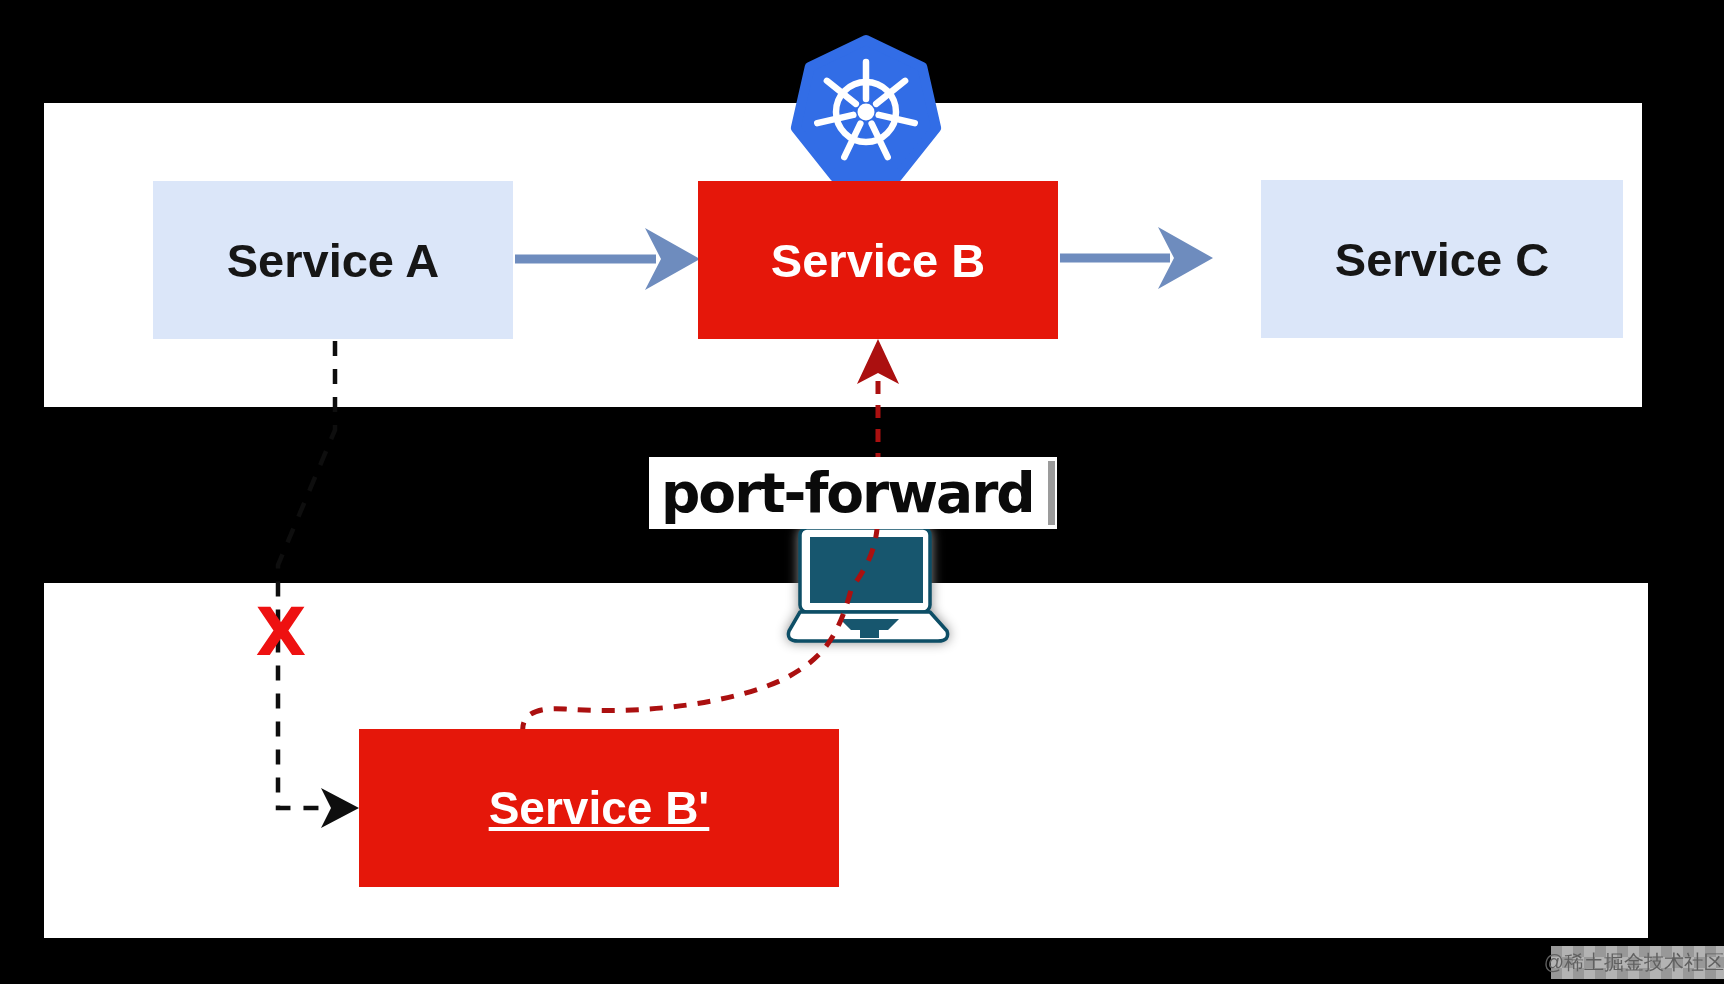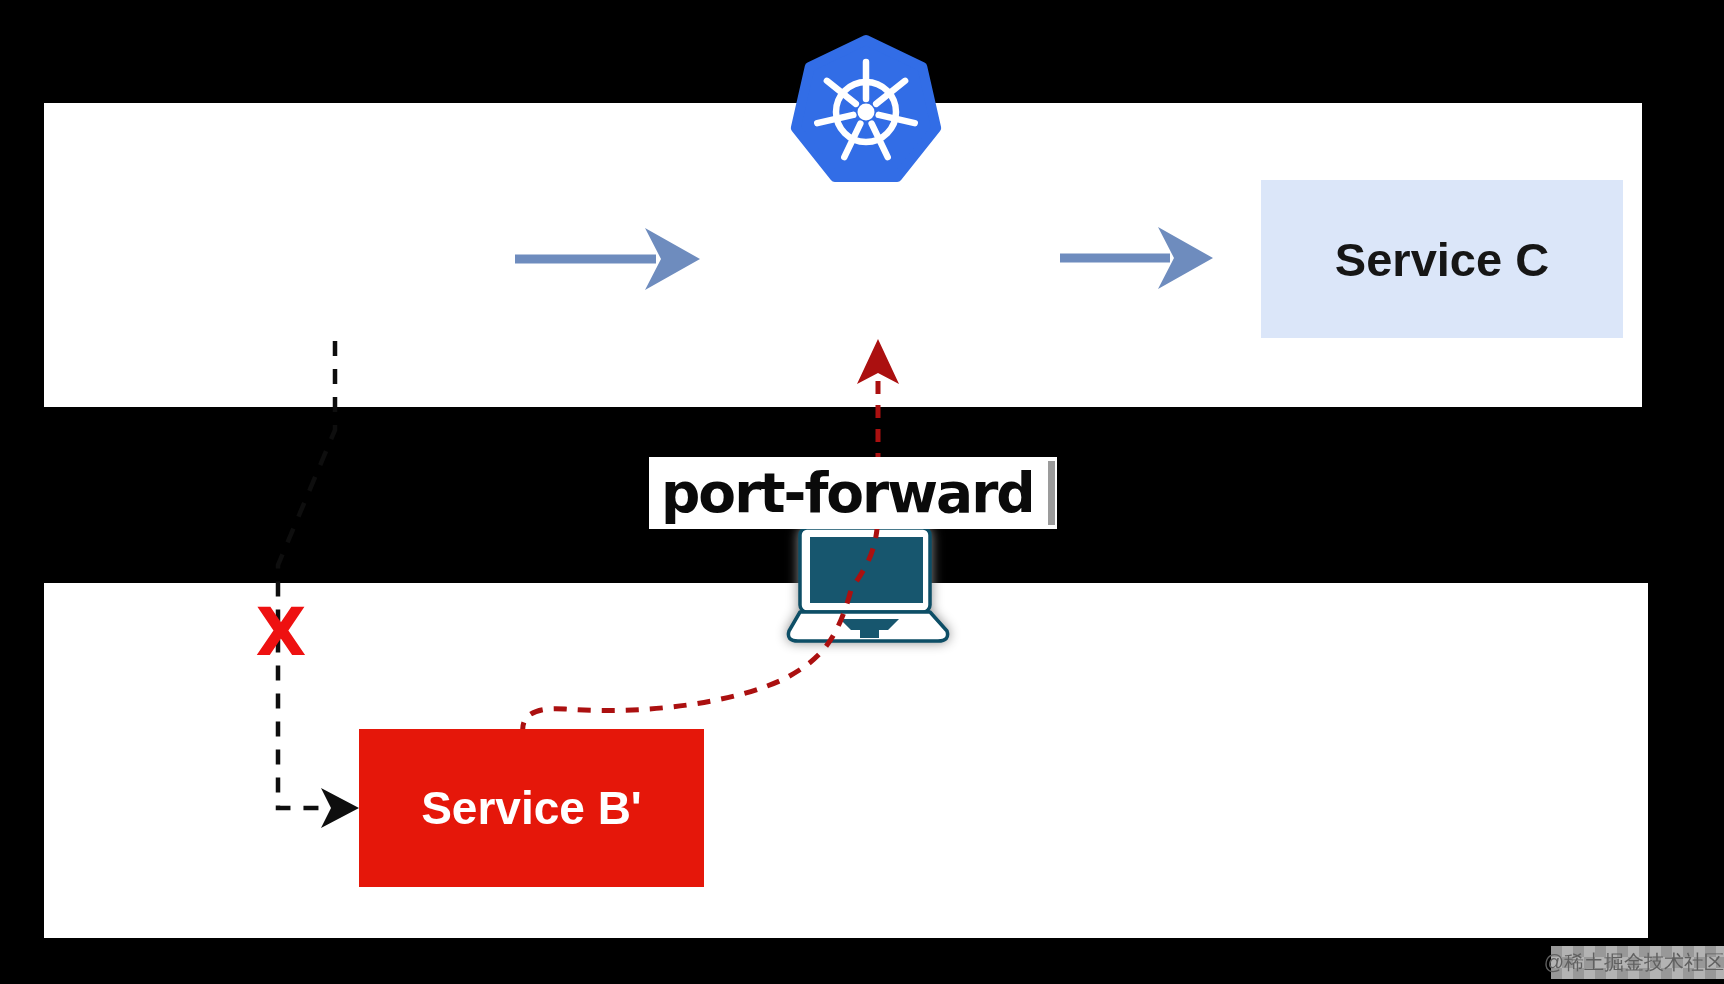--- a/index.html
+++ b/index.html
@@ -7,21 +7,21 @@
           font-family:"Liberation Sans",sans-serif;}
   .panel{position:absolute;background:#ffffff;}
   #panel-top{left:44px;top:103px;width:1598px;height:304px;}
   #panel-bottom{left:44px;top:583px;width:1604px;height:355px;}
   #overlay{position:absolute;left:0;top:0;width:1724px;height:984px;}
   .service-box{position:absolute;display:flex;align-items:center;justify-content:center;
                font-weight:bold;font-size:47px;color:#161616;letter-spacing:0px;}
   #svc-a{left:153px;top:181px;width:360px;height:158px;background:#dbe6f9;}
   #svc-b{left:698px;top:181px;width:360px;height:158px;background:#e5170a;color:#ffffff;}
   #svc-c{left:1213px;top:180px;width:362px;height:158px;background:#dbe6f9;margin-left:48px;}
-  #svc-bp{left:359px;top:729px;width:345px;height:158px;background:#e5170a;color:#ffffff;font-size:46px;}
+  #svc-bp{left:359px;top:729px;width:480px;height:158px;background:#e5170a;color:#ffffff;font-size:46px;text-decoration:underline;}
   #pf-label{position:absolute;left:649px;top:457px;width:408px;height:72px;background:#ffffff;
             display:flex;align-items:center;justify-content:flex-start;padding-left:12px;box-sizing:border-box;
             font-family:"DejaVu Sans",sans-serif;font-weight:bold;font-size:55px;color:#0a0a0a;
             letter-spacing:-2px;}
   #pf-caret{position:absolute;right:2px;top:4px;width:7px;height:64px;background:#9b9b9b;}
   #x-mark{position:absolute;left:244px;top:590px;width:74px;height:84px;display:flex;align-items:center;
           justify-content:center;font-family:"DejaVu Sans",sans-serif;font-weight:bold;font-size:66px;
           color:#ee1111;}
   #watermark{position:absolute;left:1551px;top:946px;width:173px;height:33px;
              background:repeating-conic-gradient(#b3b3b3 0% 25%, #989898 0% 50%);
@@ -71,20 +71,26 @@
       <rect x="800" y="528" width="130" height="84" rx="7" fill="#ffffff" stroke-width="3.5" stroke="#0d4e66"></rect>
       <rect x="810" y="537" width="113" height="66" fill="#17566e"></rect>
       <path d="M 800 612 L 789 631 Q 786 641 798 641 L 938 641 Q 950 641 947 631 L 930 612 Z" fill="#ffffff" stroke-width="3.5" stroke-linejoin="round" stroke="#0d4e66"></path>
       <path d="M 840 619 L 899 619 L 888 630 L 879 630 L 879 638 L 860 638 L 860 630 L 851 630 Z" fill="#17566e"></path>
     </g>
 
     <polygon points="878,339 857,384 878,373 899,384" fill="#ab1010"></polygon>
     <path d="M 878 381 L 878 510 C 878 552 866 566 851 590 C 836 645 818 660 786 678 C 735 703 645 715 565 709 C 538 707 520 713 523 734" fill="none" stroke-width="5" stroke-dasharray="13 11" stroke="#ab1010"></path>
   </svg>
 
+  <div id="svc-a" class="service-box">
+    <span>Service A</span>
+  </div>
+  <div id="svc-b" class="service-box">
+    <span>Service B</span>
+  </div>
   <div id="svc-c" class="service-box">
     <span>Service C</span>
   </div>
   <div id="svc-bp" class="service-box">
     <span>Service B'</span>
   </div>
 
   <div id="pf-label">
     <span>port-forward</span>
     <span id="pf-caret"></span>

